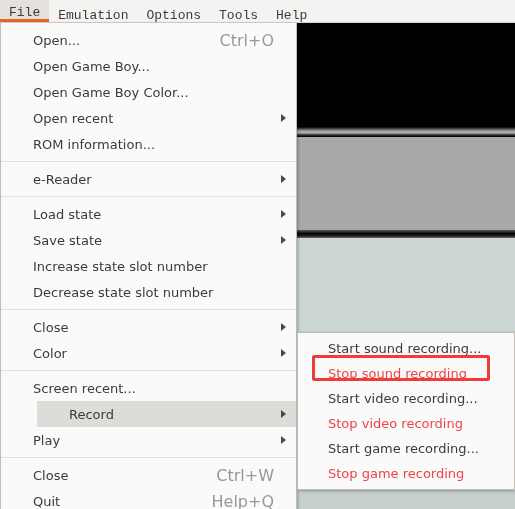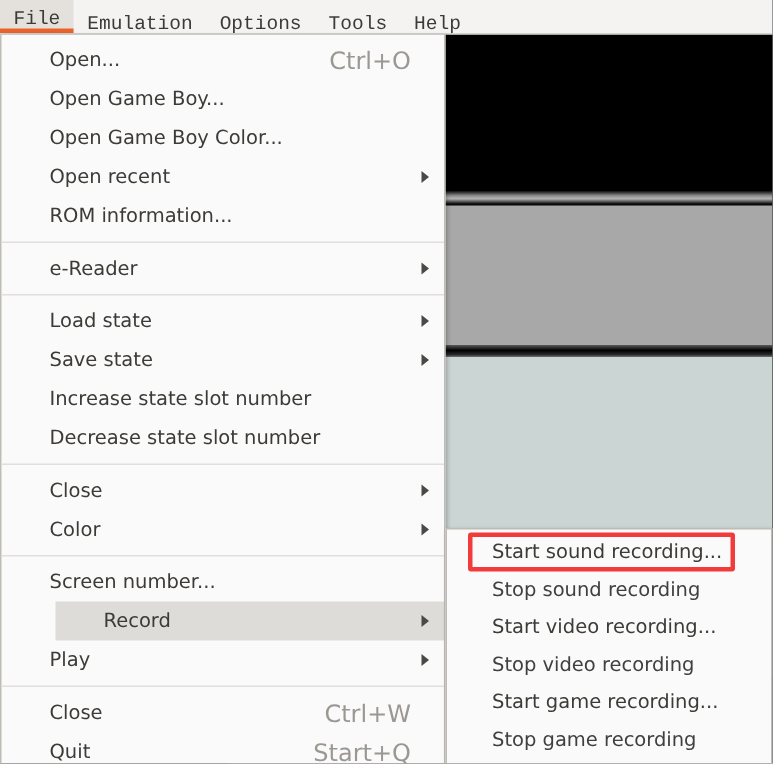--- a/index.html
+++ b/index.html
@@ -136,41 +136,41 @@
   .sep {
     height: 1px;
     background: #e2dedb;
     margin: 4px 0 4px 0;
   }
 
   
   #record-submenu {
     position: absolute;
     left: 297px;
-    top: 352px;
+    top: 332px;
     width: 218px;
     background: #fbfafa;
     border: 1px solid #bfbbb6;
     box-sizing: border-box;
     padding: 3px 0 3px 0;
     z-index: 70;
     box-shadow: 1px 1px 3px rgba(0,0,0,0.28);
   }
   .smi {
     height: 25px;
     display: flex;
     align-items: center;
     padding: 0 10px 0 30px;
     font-size: 13px;
     color: #3c3b37;
     box-sizing: border-box;
     cursor: default;
     white-space: nowrap;
   }
-  .smi.disabled { color: #404040; align-items: center; }
+  .smi.disabled { color: #ef4444; align-items: center; }
 
   
   #annotation-box {
     position: absolute;
     left: 312px;
     top: 355px;
     width: 178px;
     height: 26px;
     border: 3px solid #f23c3c;
     border-radius: 2px;
@@ -253,38 +253,38 @@
     <div class="mi">
       <span>Close</span>
       <span class="arrow"></span>
     </div>
     <div class="mi">
       <span>Color</span>
       <span class="arrow"></span>
     </div>
     <div class="sep"></div>
     <div class="mi">
-      <span>Screen number...</span>
+      <span>Screen recent...</span>
     </div>
     <div class="mi highlight">
       <span>Record</span>
       <span class="arrow"></span>
     </div>
     <div class="mi">
       <span>Play</span>
       <span class="arrow"></span>
     </div>
     <div class="sep"></div>
     <div class="mi">
       <span>Close</span>
       <span class="accel">Ctrl+W</span>
     </div>
     <div class="mi">
       <span>Quit</span>
-      <span class="accel">Start+Q</span>
+      <span class="accel">Help+Q</span>
     </div>
   </div>
 
 <div id="record-submenu">
     <div class="smi">
       <span>Start sound recording...</span>
     </div>
     <div class="smi disabled">
       <span>Stop sound recording</span>
     </div>

